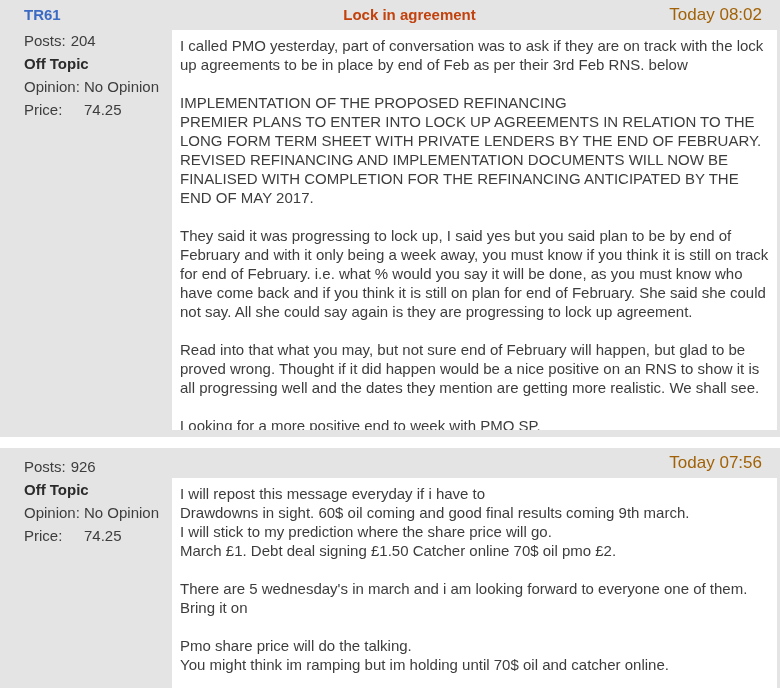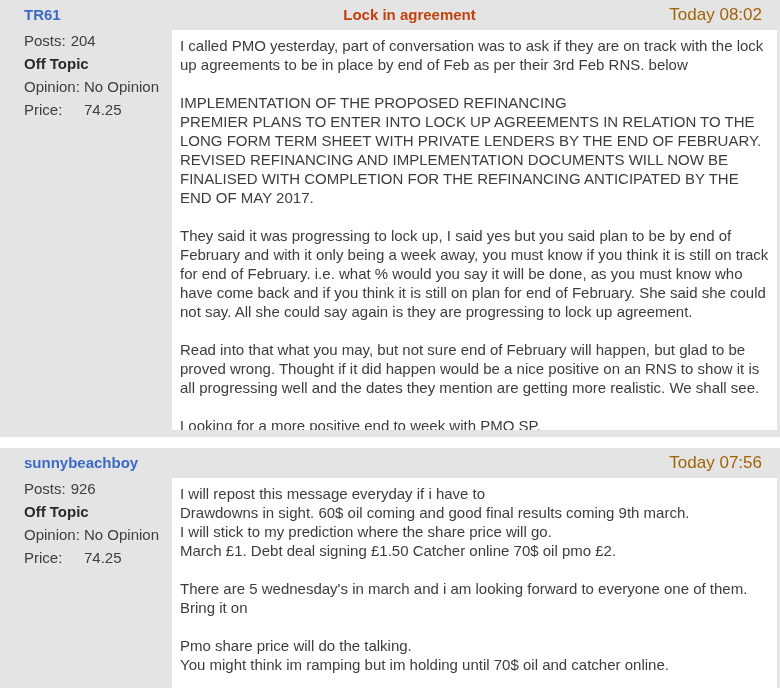--- a/index.html
+++ b/index.html
@@ -121,21 +121,20 @@
 They said it was progressing to lock up, I said yes but you said plan to be by end of February and with it only being a week away, you must know if you think it is still on track for end of February. i.e. what % would you say it will be done, as you must know who have come back and if you think it is still on plan for end of February. She said she could not say. All she could say again is they are progressing to lock up agreement.
 
 Read into that what you may, but not sure end of February will happen, but glad to be proved wrong. Thought if it did happen would be a nice positive on an RNS to show it is all progressing well and the dates they mention are getting more realistic. We shall see.
 
 Looking for a more positive end to week with PMO SP.</div>
   </section>
 
   <section class="post">
     <div class="post-timestamp">Today 07:56</div>
     <aside class="sidebar">
-      <a class="username">sunnybeachboy</a>
       <div class="meta-row">
         <span class="lbl">Posts:</span>
           <span class="gap"></span>
         <span class="val">926</span>
       </div>
       <div class="meta-row bold-row">
         <span>Off Topic</span>
       </div>
       <div class="meta-row columned">
         <span class="lbl">Opinion:</span>

